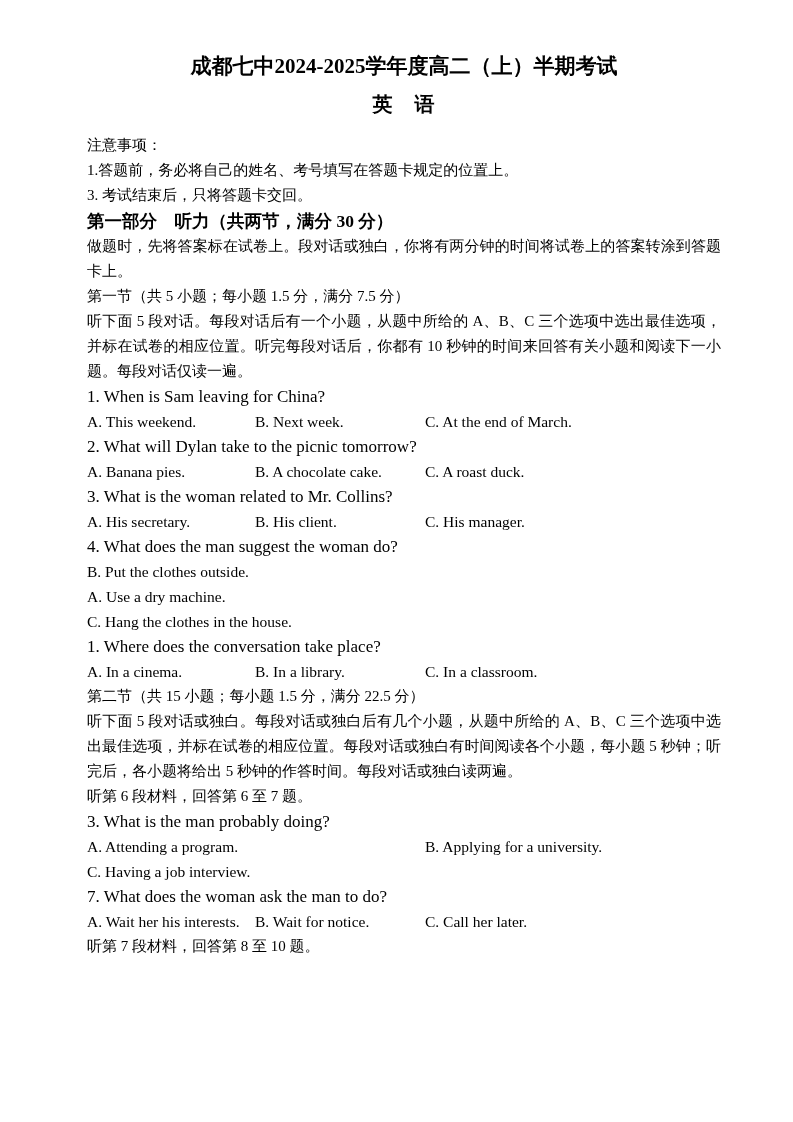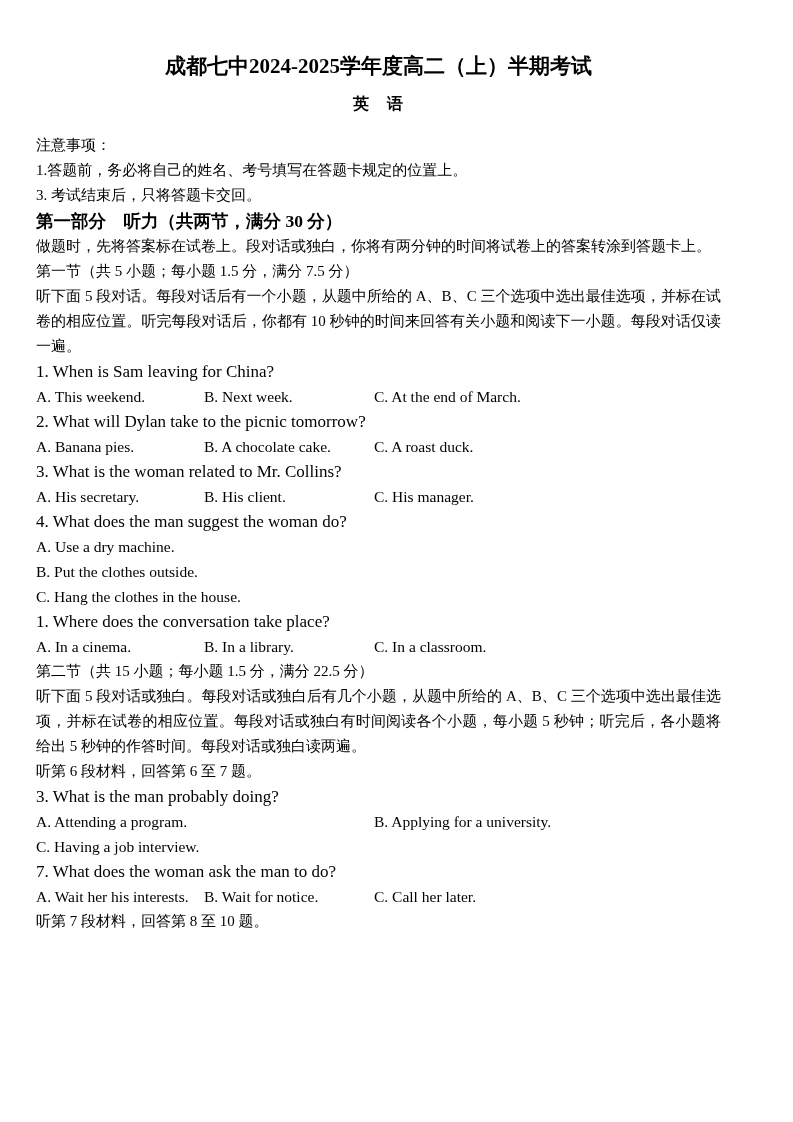--- a/index.html
+++ b/index.html
@@ -5,32 +5,32 @@
   * { margin:0; padding:0; box-sizing:border-box; }
   html,body { background:#ffffff; }
   body {
     width:793px; height:1122px;
     color:#000;
     font-family:"Liberation Serif","DejaVu Serif",serif;
     overflow:hidden;
   }
   .page {
     width:793px; height:1122px;
-    padding:50px 72px 0 36px;
+    padding:50px 72px 0 87px;
     background:#ffffff;
   }
   .title {
     text-align:center;
     font-size:21px;
     font-weight:bold;
     line-height:32px;
   }
   .subject {
     text-align:center;
-    font-size:16px;
+    font-size:20px;
     font-weight:bold;
     line-height:28px;
     margin-top:8px;
     letter-spacing:1px;
   }
   p { line-height:25px; }
   .cnb {            
     font-weight:normal;
     font-size:15px;
     text-align:justify;
@@ -86,22 +86,22 @@
 
   <div>
     <p class="en">3. What is the woman related to Mr. Collins?</p>
     <p class="options">
       <span class="opt o1">A. His secretary.</span><span class="opt o2">B. His client.</span><span class="opt">C. His manager.</span>
     </p>
   </div>
 
   <div>
     <p class="en">4. What does the man suggest the woman do?</p>
+    <p class="options">B. Put the clothes outside.</p>
     <p class="options">A. Use a dry machine.</p>
-    <p class="options">B. Put the clothes outside.</p>
     <p class="options">C. Hang the clothes in the house.</p>
   </div>
 
   <div>
     <p class="en">1. Where does the conversation take place?</p>
     <p class="options">
       <span class="opt o1">A. In a cinema.</span><span class="opt o2">B. In a library.</span><span class="opt">C. In a classroom.</span>
     </p>
   </div>
 

